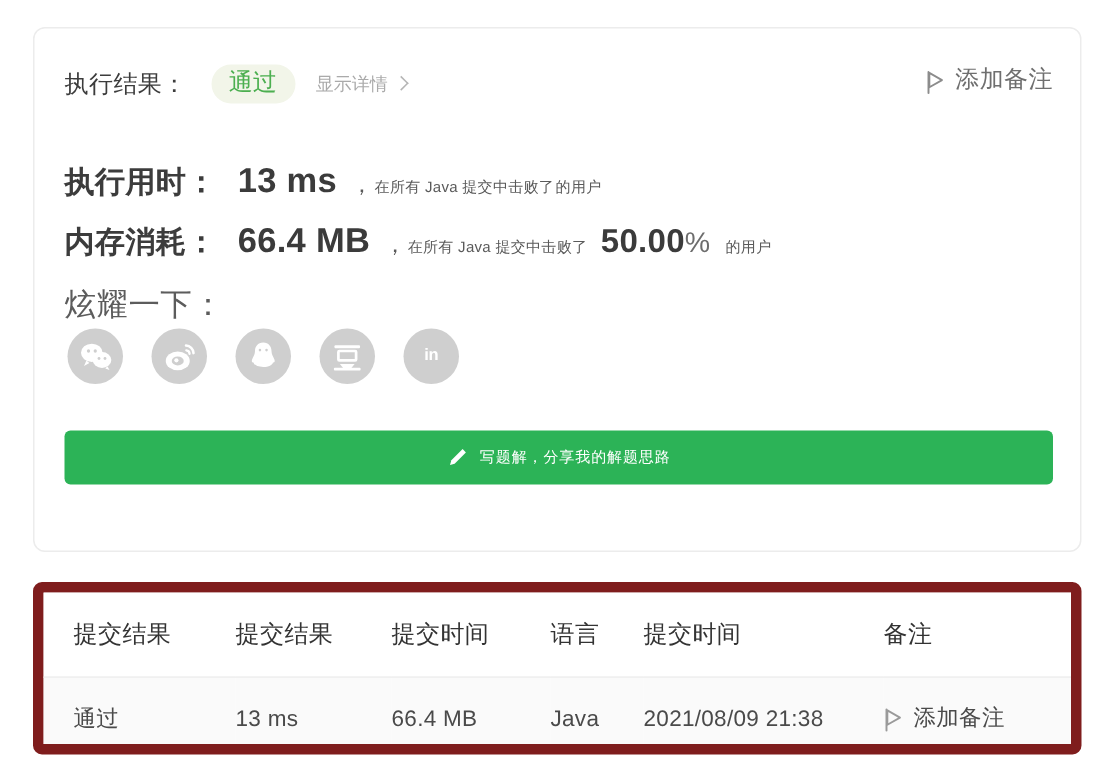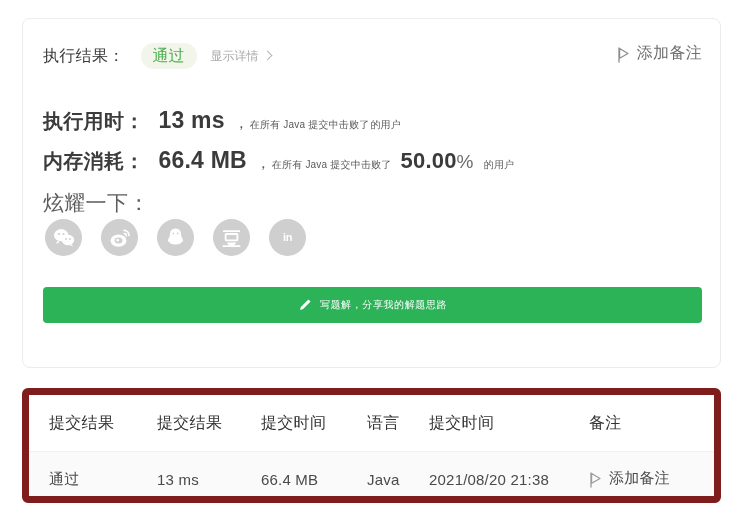--- a/index.html
+++ b/index.html
@@ -387,21 +387,21 @@
           <th class="c-date">提交时间</th>
           <th class="c-note">备注</th>
         </tr>
       </thead>
       <tbody>
         <tr>
           <td class="status-pass">通过</td>
           <td>13 ms</td>
           <td>66.4 MB</td>
           <td>Java</td>
-          <td class="date-cell">2021/08/20 21:38</td>
+          <td class="date-cell">2021/08/09 21:38</td>
           <td class="note-cell">
             <span class="inner">
               <span class="flag-icon">
                 <svg width="13" height="16" viewBox="0 0 13 16">
                   <path d="M2 1 L2 15" stroke="#9a9a9a" stroke-width="1.3" fill="none" stroke-linecap="round"></path>
                   <path d="M2.6 1.6 L11 6.4 L2.6 11.2 Z" stroke="#9a9a9a" stroke-width="1.2" fill="none" stroke-linejoin="round"></path>
                 </svg>
               </span>
               <span>添加备注</span>
             </span>

